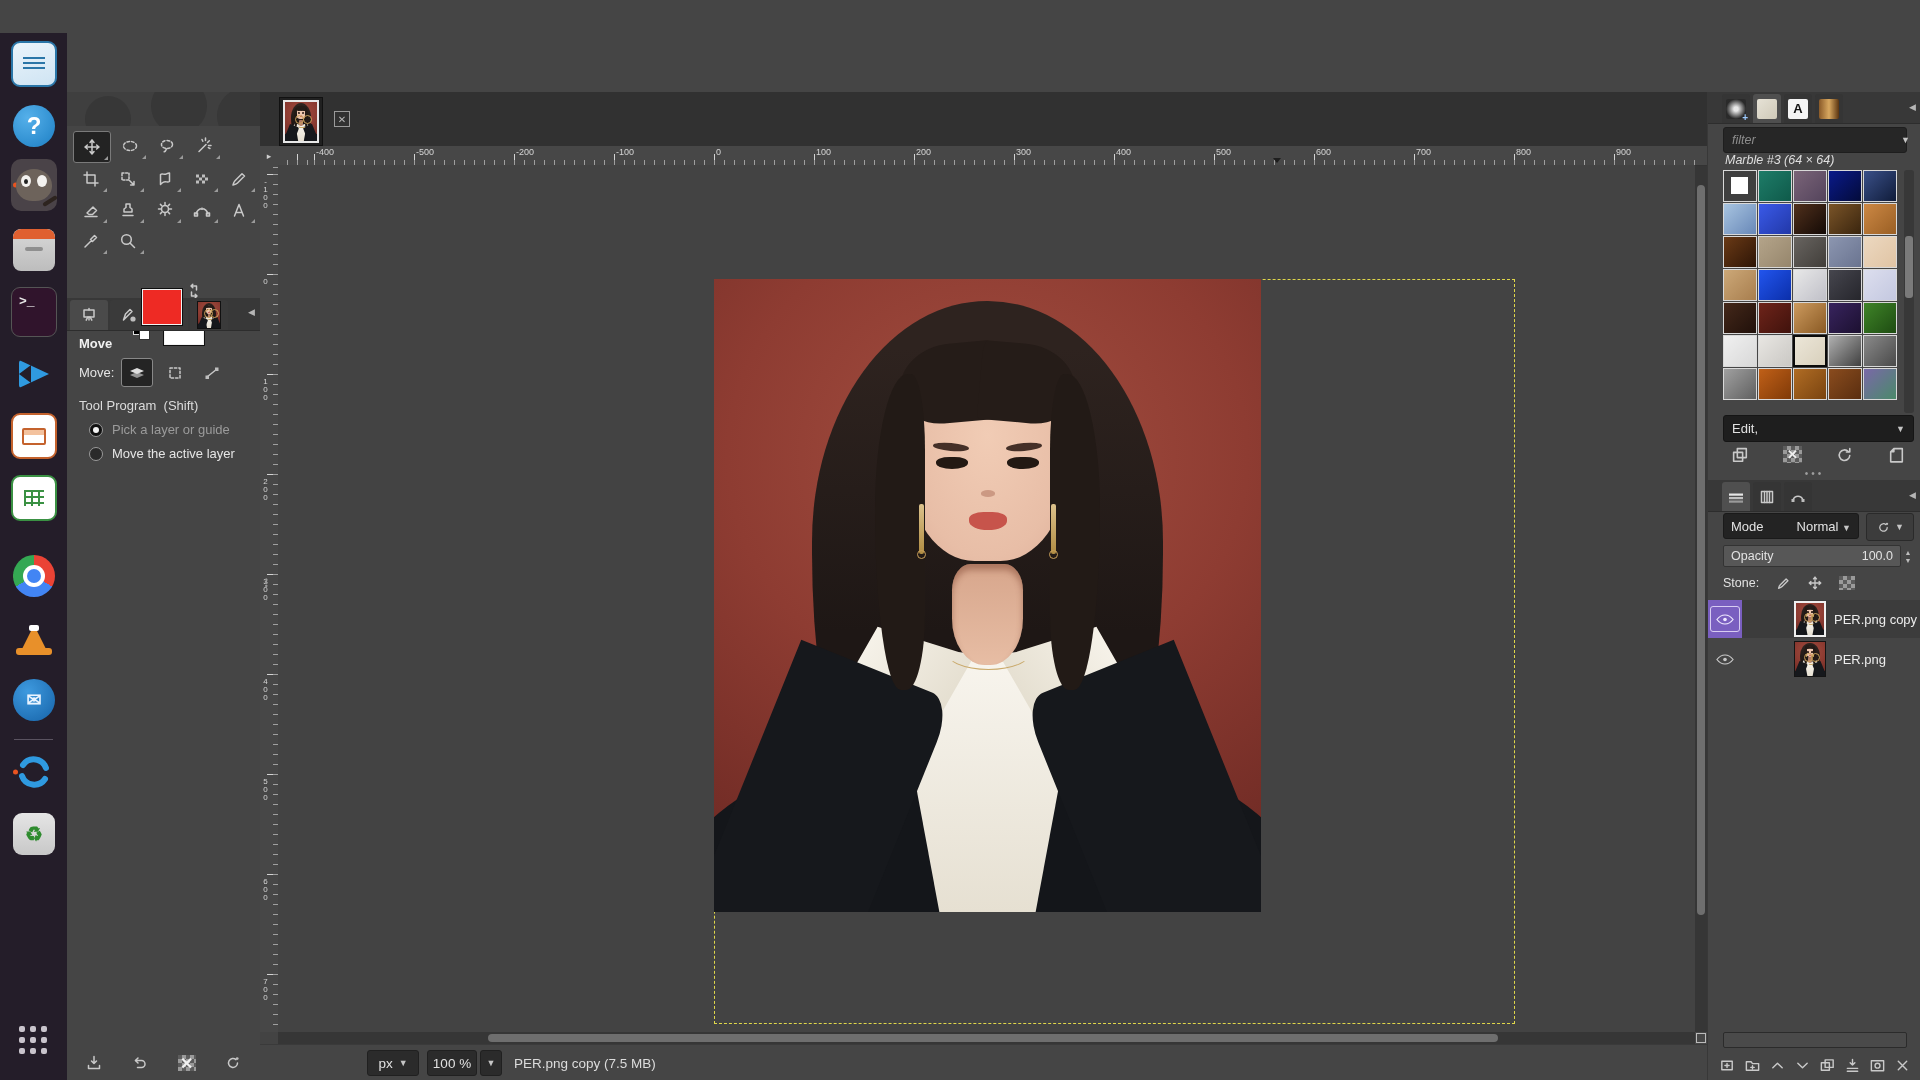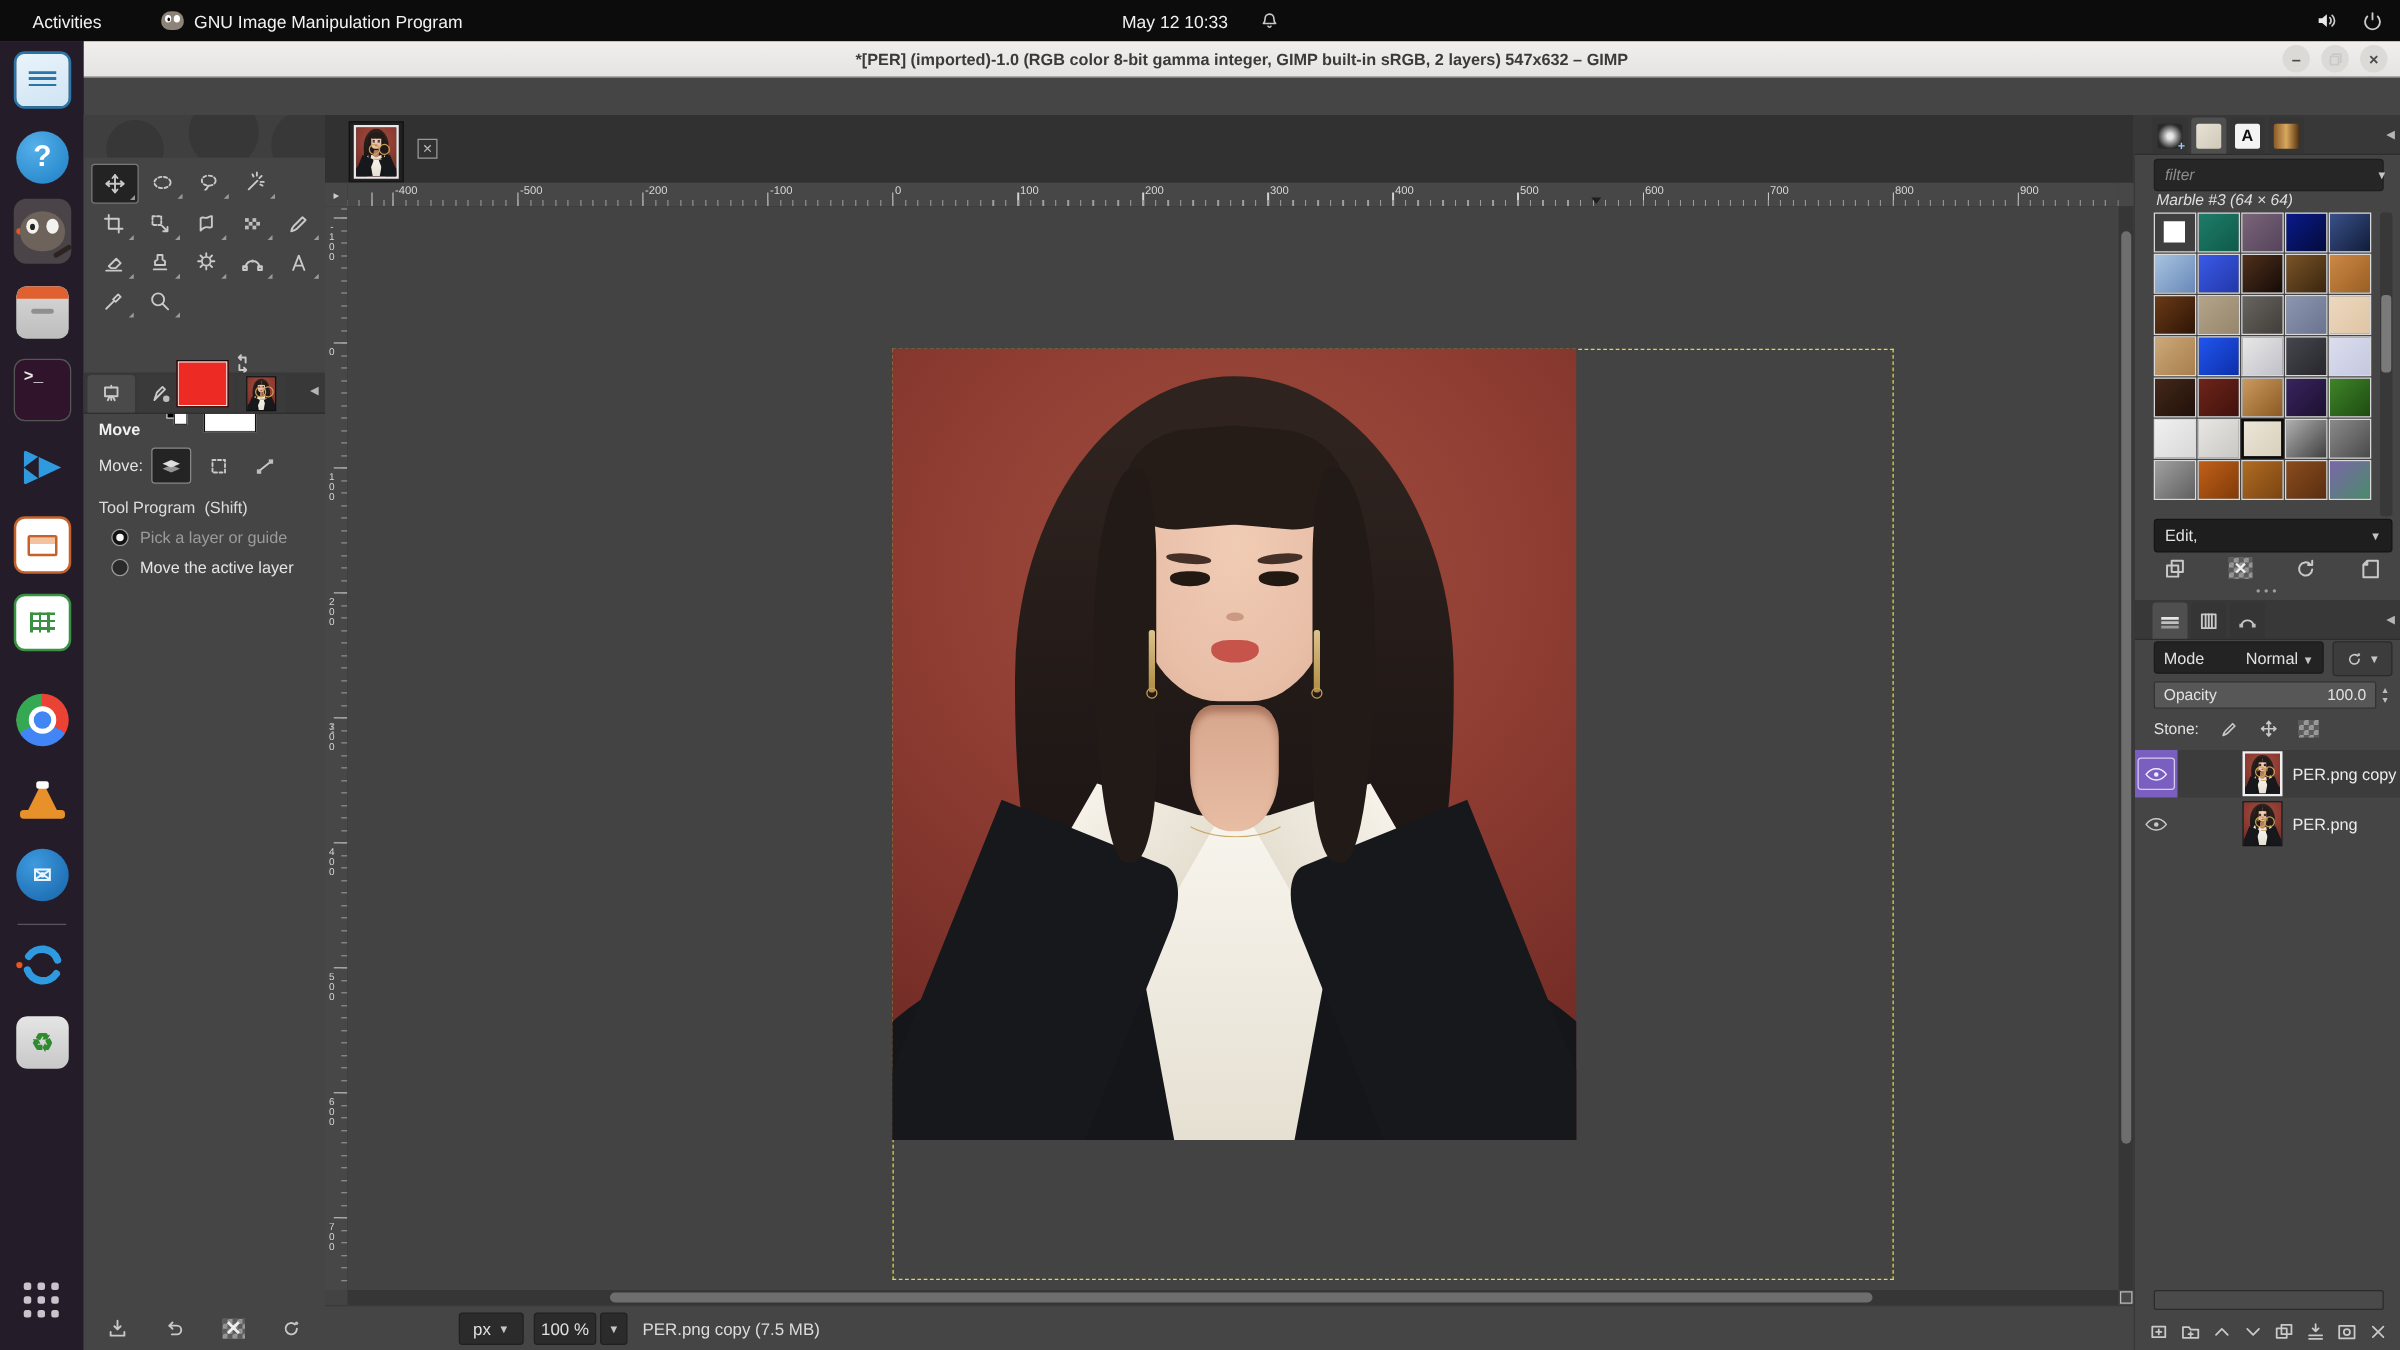--- a/index.html
+++ b/index.html
@@ -208,44 +208,20 @@
   .p-lips{left:46.6%;top:36.8%;width:6.9%;height:2.8%;background:#c7544b;border-radius:42% 42% 55% 55%;}
   .p-earring-l{left:37.4%;top:35.5%;width:1%;height:8%;background:linear-gradient(#dcc28c,#b08c42);border-radius:2px;}
   .p-earring-r{left:61.6%;top:35.5%;width:1%;height:8%;background:linear-gradient(#dcc28c,#b08c42);border-radius:2px;}
   .p-earring-l::after,.p-earring-r::after{content:"";position:absolute;left:-2px;bottom:-5px;width:7px;height:7px;border:1.4px solid #caa05a;border-radius:50%;}
 </style>
 </head>
 <body>
 
 <div id="stage">
 
-  <div id="topbar">
-    <div id="activities">Activities</div>
-    <div id="topbar-app">
-      <div class="wilber-mini">
-          <i></i>
-        </div>
-      <span>GNU Image Manipulation Program</span>
-    </div>
-    <div id="topbar-center">
-      <span>May 12 10:33</span>
-      <svg width="14" height="15" viewBox="0 0 16 16">
-          <path class="ico" stroke="#e8e8e8" d="M8 2a4 4 0 014 4c0 3 1 4 1.6 4.6H2.4C3 10 4 9 4 6a4 4 0 014-4zM6.7 13.2a1.4 1.4 0 002.6 0"></path>
-        </svg>
-    </div>
-    <div id="topbar-right">
-      <svg width="17" height="15" viewBox="0 0 18 16">
-          <path fill="#e8e8e8" d="M2 6h3l4-3.5v11L5 10H2z"></path>
-          <path class="ico" stroke="#e8e8e8" d="M11.5 5.5a3.5 3.5 0 010 5M13.5 3.5a6 6 0 010 9"></path>
-        </svg>
-      <svg width="16" height="16" viewBox="0 0 16 16">
-          <path class="ico" stroke="#e8e8e8" d="M8 1.5v5M3.8 4.2a6 6 0 108.4 0"></path>
-        </svg>
-    </div>
-  </div>
 
   <div id="dock">
     <div class="dock-item" style="top:8px">
         <div class="di di-writer">
           <div class="lines"></div>
         </div>
       </div>
     <div class="dock-item" style="top:70px">
         <div class="di di-help">?</div>
       </div>
@@ -305,32 +281,20 @@
       </div>
     <div class="dock-item" style="top:985px">
         <div class="di-appgrid">
           <i></i>
         </div>
       </div>
   </div>
 
   <div id="gimp">
 
-    <div id="titlebar">
-      <span>*[PER] (imported)-1.0 (RGB color 8-bit gamma integer, GIMP built-in sRGB, 2 layers) 547x632 – GIMP</span>
-      <div id="win-controls">
-        <div class="wbtn">–</div>
-        <div class="wbtn">
-          <svg width="11" height="11" viewBox="0 0 12 12">
-              <path class="ico" stroke="#4a4a4a" stroke-width="1.2" d="M3.5 3.5V1.5h7v7h-2M1.5 3.5h7v7h-7z" fill="none"></path>
-            </svg>
-        </div>
-        <div class="wbtn">×</div>
-      </div>
-    </div>
 
 
     <div id="gimp-body">
 
       <div id="toolbox">
         <div id="wilber-strip"></div>
         <div id="tools">
           <div class="tool sel">
               <svg width="18" height="18" viewBox="0 0 18 18">
                 <path class="ico" d="M9 2v14M2 9h14M9 2l-2 2.4M9 2l2 2.4M9 16l-2-2.4M9 16l2-2.4M2 9l2.4-2M2 9l2.4 2M16 9l-2.4-2M16 9l-2.4 2"></path>

